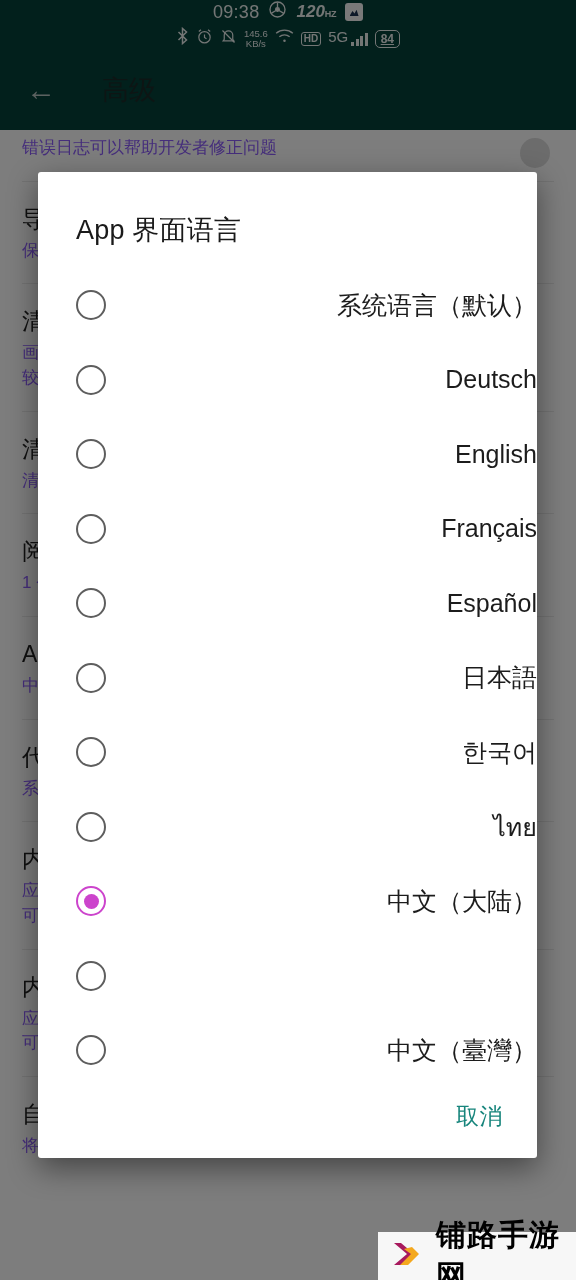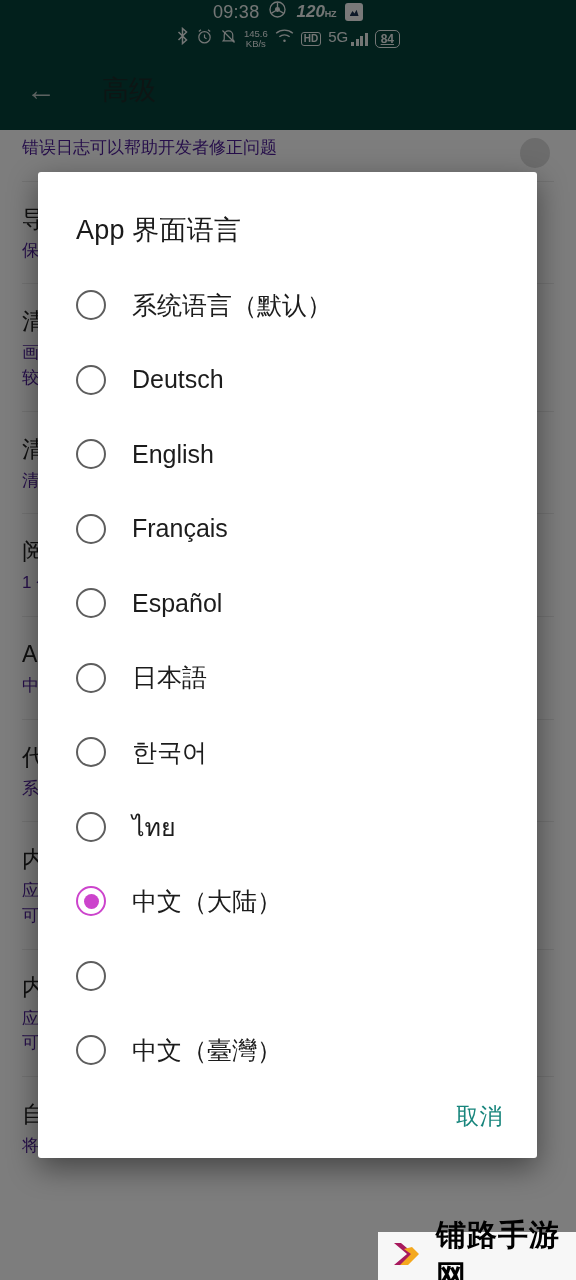--- a/index.html
+++ b/index.html
@@ -44,40 +44,40 @@
   #title-bar {
     height:80px; background:#044039; display:flex; align-items:center;
     padding-left:26px; gap:46px;
   }
   #title-bar .back { color:#b9c4c1; font-size:30px; line-height:1; }
   #title-bar .ttl { color:#1b2b28; font-size:27px; font-weight:500; }
 
   .list-area { padding:0 22px; }
   .row { padding:22px 0 20px; border-bottom:1px solid #e6e6e6; }
   .row .t { font-size:23px; color:#202020; line-height:1.35; }
-  .row .s { font-size:17px; color:#4c1d95; line-height:1.45; margin-top:4px; }
+  .row .s { font-size:17px; color:#8b5cf6; line-height:1.45; margin-top:4px; }
   .knob { width:30px; height:30px; border-radius:50%; background:#d8d8d8; flex:none; margin-top:6px; }
 
   
   #scrim { position:absolute; inset:0; background:rgba(0,0,0,.50); }
 
   
   #dialog {
     position:absolute; left:38px; top:172px; width:499px; height:986px;
     background:#fff; border-radius:3px;
     box-shadow:0 10px 30px rgba(0,0,0,.45);
     display:flex; flex-direction:column;
     overflow:hidden;
   }
   #dialog-title {
     font-size:27px; color:#1a1a1a; font-weight:500;
     padding:40px 0 4px 38px; letter-spacing:.2px;
   }
   #option-list { flex:1; padding:16px 0 0 0; }
-  .opt { display:flex; align-items:center; height:74.5px; padding-left:38px; }
+  .opt { display:flex; align-items:center; height:74.5px; padding-left:38px;justify-content:space-between; }
   .radio {
     width:30px; height:30px; border-radius:50%;
     border:2.4px solid #5e5e5e; flex:none;
     display:flex; align-items:center; justify-content:center;
   }
   .opt.selected .radio { border-color:#cc44cc; }
   .opt.selected .radio::after {
     content:""; width:15px; height:15px; border-radius:50%; background:#cc44cc; display:block;
   }
   .opt .lbl { font-size:25px; color:#1c1c1c; margin-left:26px; }

